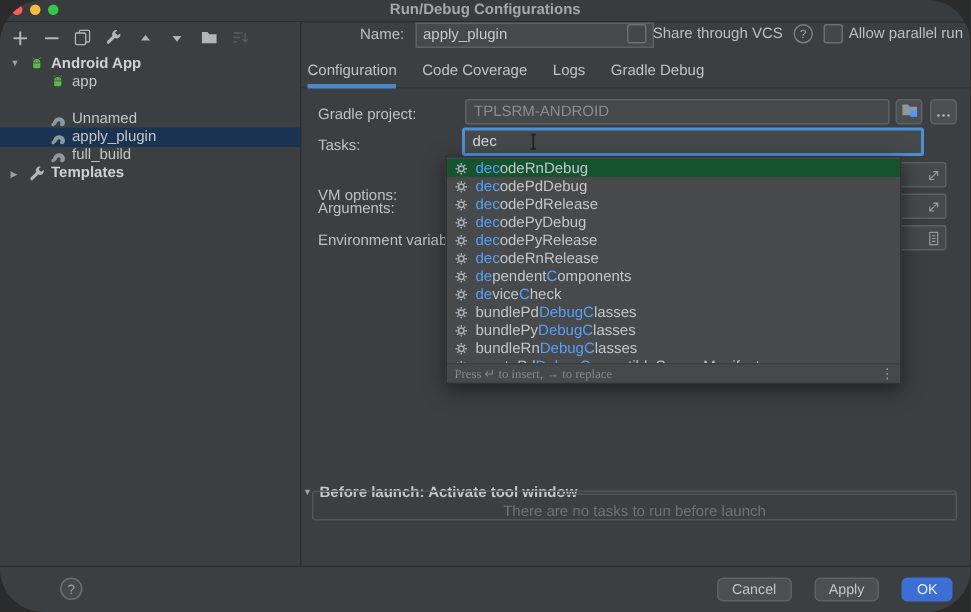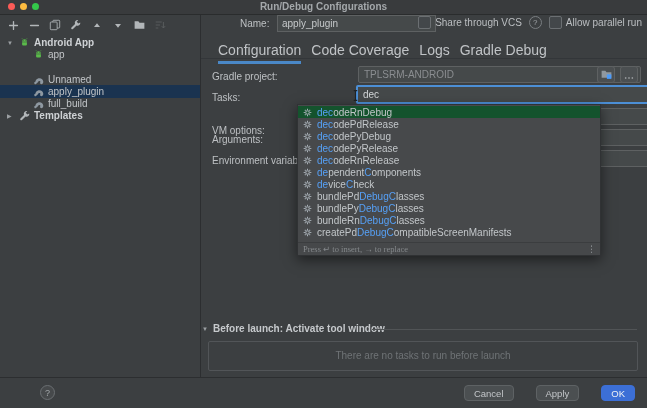--- a/index.html
+++ b/index.html
@@ -1,17 +1,17 @@
 <!DOCTYPE html>
 <html><head>
 <meta charset="utf-8">
 <style>
   html,body{margin:0;padding:0;background:#2b2b2b;}
   .window{position:relative;width:647px;height:408px;background:#3c3f41;overflow:hidden;
-    font-family:"Liberation Sans",sans-serif;color:#bdc0c2;-webkit-font-smoothing:antialiased;}
+    font-family:"Liberation Sans",sans-serif;color:#bdc0c2;border-radius:29px;-webkit-font-smoothing:antialiased;}
   
   .titlebar{position:absolute;left:0;top:0;right:0;height:14px;background:#393b3d;border-bottom:1px solid #2a2c2d;}
   .traffic{position:absolute;top:3px;width:7px;height:7px;border-radius:50%;}
   .t-red{left:8px;background:#fc5b57}.t-yellow{left:20px;background:#fdbc40}.t-green{left:32px;background:#34c84a}
   .win-title{position:absolute;left:0;right:0;top:1px;text-align:center;font-size:10px;font-weight:bold;color:#a4a8ab;}
   
   .left-panel{position:absolute;left:0;top:15px;width:200px;bottom:30px;background:#3c3f41;border-right:1px solid #2c2e30;}
   .toolbar{position:absolute;left:6px;top:3px;display:flex;gap:7px;align-items:center;height:14px;}
   .tb-icon{width:14px;height:13px;display:flex;align-items:center;justify-content:center;}
   .tb-icon.disabled{opacity:.4;}
@@ -24,28 +24,28 @@
   .tree-label.bold{font-weight:bold;color:#ced1d4;}
   
   .name-label{position:absolute;left:240px;top:18px;font-size:10px;}
   .name-field{position:absolute;left:277px;top:15px;width:149px;height:15px;background:#45494a;border:1px solid #5e6162;
     font-size:10px;color:#c6c9cb;padding:0 4px;line-height:15px;box-sizing:content-box;}
   .cb-cluster{position:absolute;right:5px;top:16px;display:flex;align-items:center;gap:4px;font-size:10px;color:#bcbfc2;}
   .checkbox{width:11px;height:11px;background:#43474a;border:1px solid #6b6f72;border-radius:2px;flex:0 0 auto;}
   .help-circle{width:11px;height:11px;border:1px solid #7a7e81;border-radius:50%;font-size:8px;color:#a2a6a9;
     display:flex;align-items:center;justify-content:center;margin:0 3px;flex:0 0 auto;}
   
-  .tabs{position:absolute;left:218px;top:42px;display:flex;gap:10px;font-size:14px;z-index:2;}
+  .tabs{position:absolute;left:205px;top:42px;display:flex;gap:17px;font-size:10px;z-index:2;}
   .tab{padding-bottom:3px;color:#c0c3c6;}
   .tab.selected{border-bottom:3px solid #4a88c7;}
   .tabs-baseline{position:absolute;left:201px;right:0;top:58px;height:1px;background:#333639;}
   
   .f-label{position:absolute;font-size:10px;color:#bdc0c3;white-space:nowrap;}
   .field{position:absolute;background:#45494a;border:1px solid #5e6162;border-radius:2px;font-size:10px;
-    display:flex;align-items:center;padding:0 5px;box-sizing:border-box;margin-left:48px;}
+    display:flex;align-items:center;padding:0 5px;box-sizing:border-box;}
   .field .dim{color:#8b8e91;}
   .field-btn{position:absolute;width:18px;height:17px;background:#4b4f51;border:1px solid #5e6162;border-radius:3px;
     box-sizing:border-box;display:flex;align-items:center;justify-content:center;}
   .tasks-field{border:2px solid #4c8fd6;color:#d3d6d8;background:#45494a;}
   .field-adorn{position:absolute;right:3px;top:50%;transform:translateY(-50%);display:flex;}
   .ibeam{position:absolute;left:352px;top:88px;z-index:3;}
   
   .popup{position:absolute;left:297px;top:104px;width:304px;height:152px;background:#47494b;border:1px solid #303234;
     box-shadow:0 4px 12px rgba(0,0,0,.5);z-index:10;box-sizing:border-box;}
   .popup-items{position:absolute;left:0;top:1px;right:0;height:137px;overflow:hidden;}
@@ -53,27 +53,27 @@
   .p-item.selected{background:#14532d;}
   .p-item .m{color:#56a0f6;}
   .p-gear{width:10px;height:10px;flex:0 0 auto;display:flex;align-items:center;}
   .popup-status{position:absolute;left:0;right:0;bottom:0;height:13px;border-top:1px solid #3b3d3f;background:#46484a;
     font-size:8.5px;color:#85898c;display:flex;align-items:center;justify-content:space-between;padding:0 5px;box-sizing:border-box;font-family:Liberation Serif, serif;}
   .kebab{color:#9da1a4;font-size:9px;letter-spacing:-1px;}
   
   .bl-arrow{position:absolute;left:202px;top:326px;font-size:6px;color:#9b9fa2;}
   .bl-title{position:absolute;left:213px;top:323px;font-size:10px;font-weight:bold;color:#c6c9cc;}
   .bl-line{position:absolute;left:372px;right:10px;top:329px;height:1px;background:#515456;}
-  .bl-panel{position:absolute;left:208px;top:341px;width:430px;height:30px;border:1px solid #525558;border-radius:2px;box-sizing:border-box;}
+  .bl-panel{position:absolute;left:208px;top:327px;width:430px;height:20px;border:1px solid #525558;border-radius:2px;box-sizing:border-box;}
   .bl-empty{margin-top:8px;text-align:center;font-size:10px;color:#6f7376;}
   
   .bottom-bar{position:absolute;left:0;right:0;bottom:0;height:30px;background:#3c3f41;border-top:1px solid #2c2e30;}
   .help-btn{position:absolute;left:40px;top:7px;width:15px;height:15px;border-radius:50%;background:#46494b;
     border:1px solid #6b6f72;color:#a3a7aa;font-size:9px;display:flex;align-items:center;justify-content:center;box-sizing:border-box;}
-  .footer-buttons{position:absolute;right:12px;top:7px;display:flex;gap:22px;}
+  .footer-buttons{position:absolute;right:12px;top:7px;display:flex;gap:15px;}
   .btn{height:16px;padding:0 9px;background:#4b4f51;border:1px solid #5e6264;border-radius:4px;color:#c3c6c9;
     font-size:9.5px;display:flex;align-items:center;justify-content:center;box-sizing:border-box;font-family:inherit;}
   .btn.primary{background:#3c6fd6;border-color:#3c6fd6;color:#eef1f4;}
 </style>
 </head>
 <body>
 
 <div class="window">
 
   <div class="titlebar">
@@ -273,20 +273,29 @@
   <div class="popup">
     <div class="popup-items" id="popup-items">
         <div class="p-item selected">
           <span class="p-gear">
             <svg width="9" height="9" viewBox="0 0 16 16" stroke="#a9b1b8" fill="none" stroke-width="1.8">
               <circle cx="8" cy="8" r="3.2"></circle>
               <path d="M8 1.2v2.2M8 12.6v2.2M1.2 8h2.2M12.6 8h2.2M3.2 3.2l1.6 1.6M11.2 11.2l1.6 1.6M12.8 3.2l-1.6 1.6M4.8 11.2l-1.6 1.6"></path>
             </svg>
           </span>
           <span><span class="m">dec</span><span>odeRnDebug</span></span>
+        </div>
+        <div class="p-item">
+          <span class="p-gear">
+            <svg width="9" height="9" viewBox="0 0 16 16" stroke="#a9b1b8" fill="none" stroke-width="1.8">
+              <circle cx="8" cy="8" r="3.2"></circle>
+              <path d="M8 1.2v2.2M8 12.6v2.2M1.2 8h2.2M12.6 8h2.2M3.2 3.2l1.6 1.6M11.2 11.2l1.6 1.6M12.8 3.2l-1.6 1.6M4.8 11.2l-1.6 1.6"></path>
+            </svg>
+          </span>
+          <span><span class="m">dec</span><span>odePdDebug</span></span>
         </div>
         <div class="p-item">
           <span class="p-gear">
             <svg width="9" height="9" viewBox="0 0 16 16" stroke="#a9b1b8" fill="none" stroke-width="1.8">
               <circle cx="8" cy="8" r="3.2"></circle>
               <path d="M8 1.2v2.2M8 12.6v2.2M1.2 8h2.2M12.6 8h2.2M3.2 3.2l1.6 1.6M11.2 11.2l1.6 1.6M12.8 3.2l-1.6 1.6M4.8 11.2l-1.6 1.6"></path>
             </svg>
           </span>
           <span><span class="m">dec</span><span>odePdRelease</span></span>
         </div>

